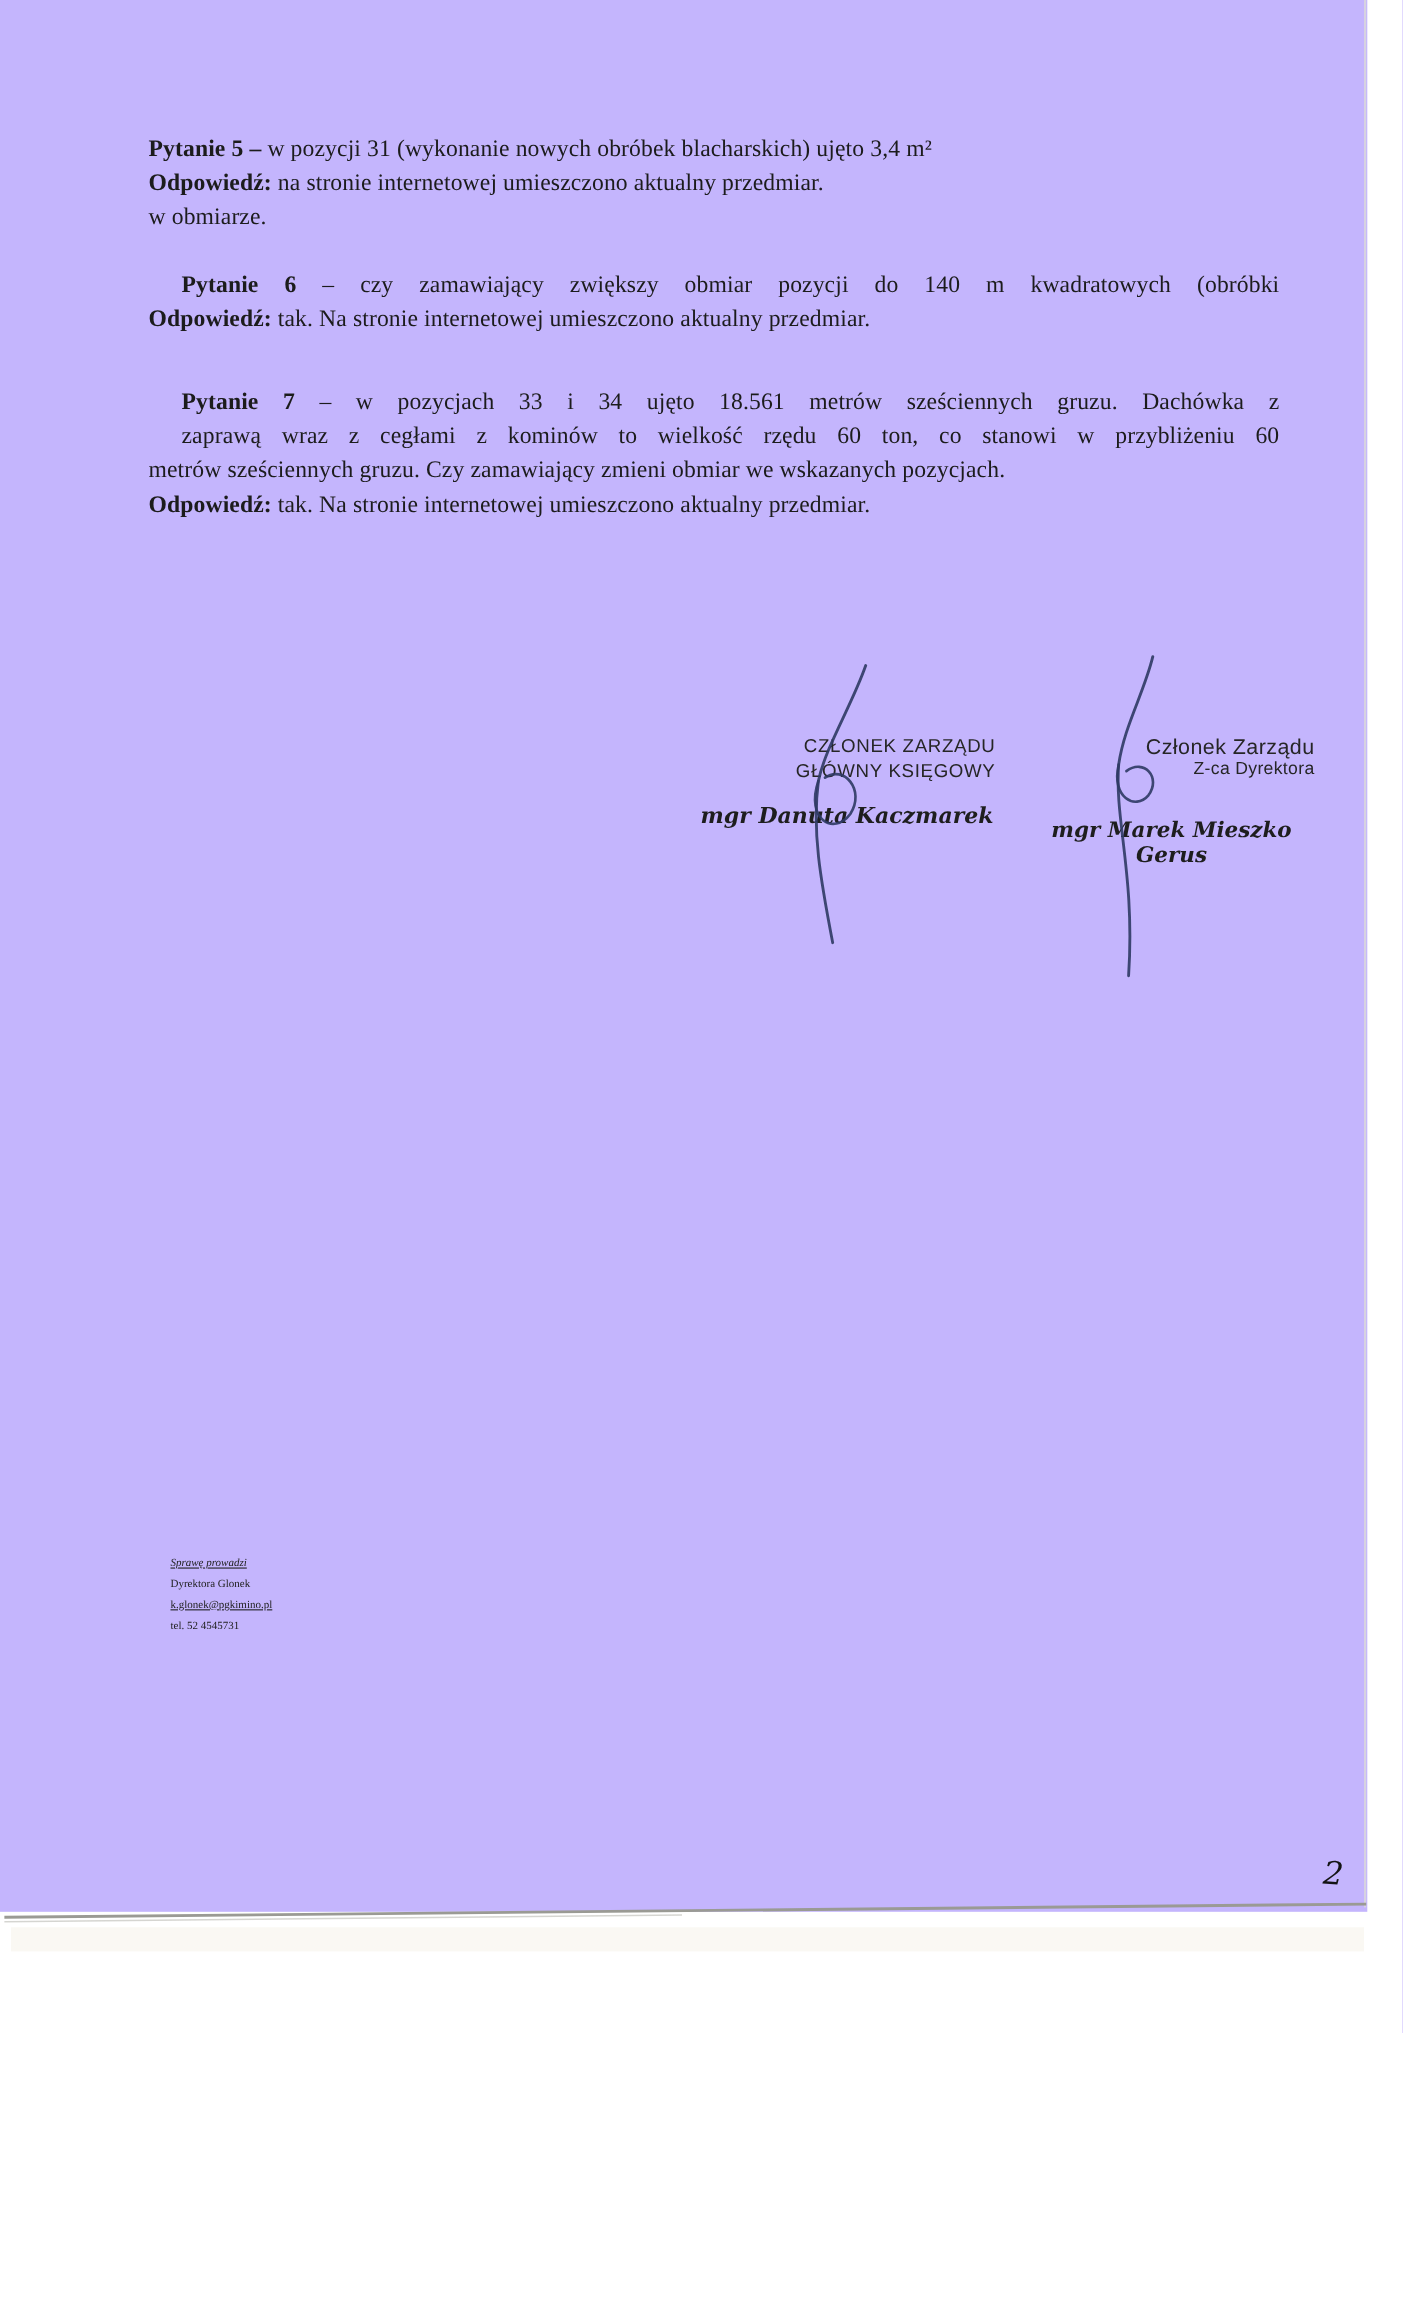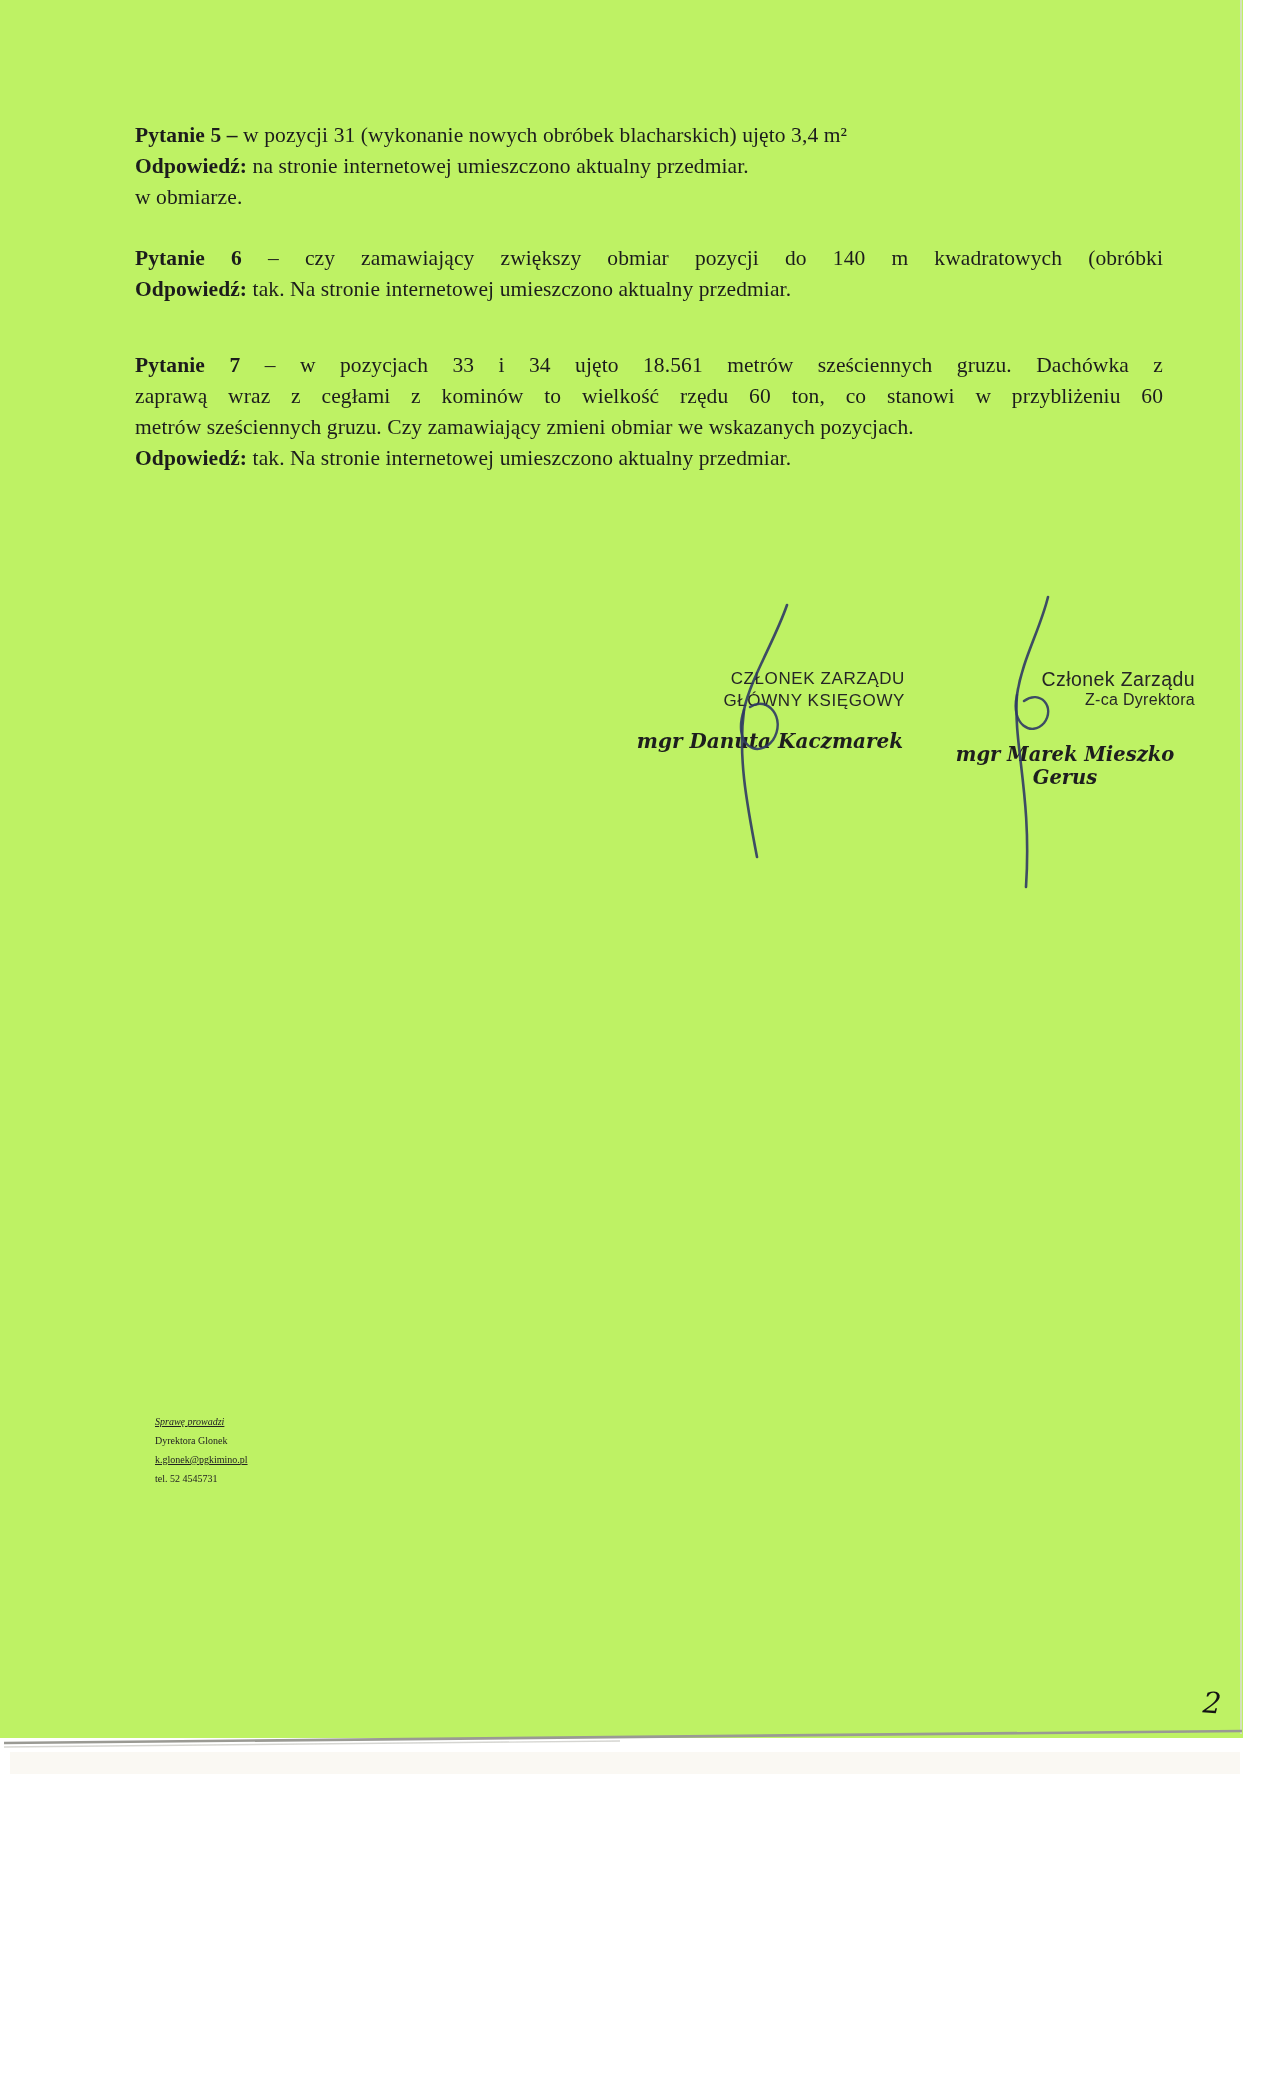--- a/index.html
+++ b/index.html
@@ -5,33 +5,34 @@
 <style>
   html,body{margin:0;padding:0;}
   body{
     width:1275px;height:2100px;position:relative;overflow:hidden;
     background:#ffffff;
     font-family:"Liberation Serif", serif;
     color:#1c1c1c;
   }
   .scan-page{
     position:absolute;left:0;top:0;width:1243px;height:1738px;
-    background:#bef264;
+    background:#c4b5fd;
   }
   
   .textblock{
     position:absolute;left:135px;width:1028px;
     font-size:21.5px;line-height:31px;
     letter-spacing:0.1px;
   }
   .line{white-space:nowrap;}
   .line.just{
     white-space:normal;
     text-align:justify;
     text-align-last:justify;
+    margin-left:30px;
   }
   .line b{font-weight:bold;}
   #qa5{top:120px;}
   #qa6{top:243px;}
   #qa7{top:350px;}
   
   .sig-title{
     position:absolute;text-align:right;
     font-family:"Liberation Sans", sans-serif;
     color:#262626;

